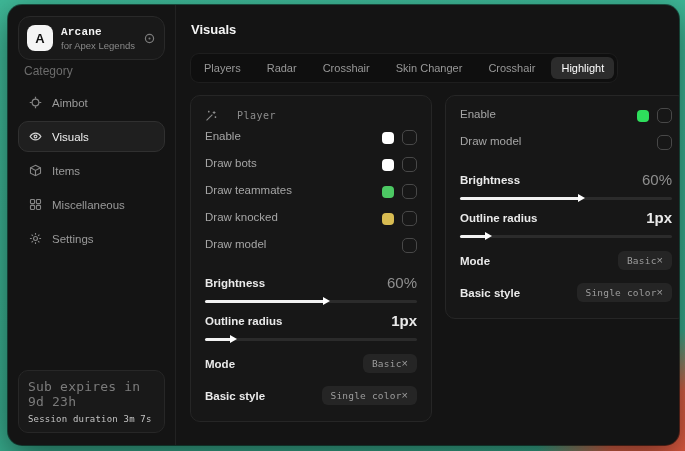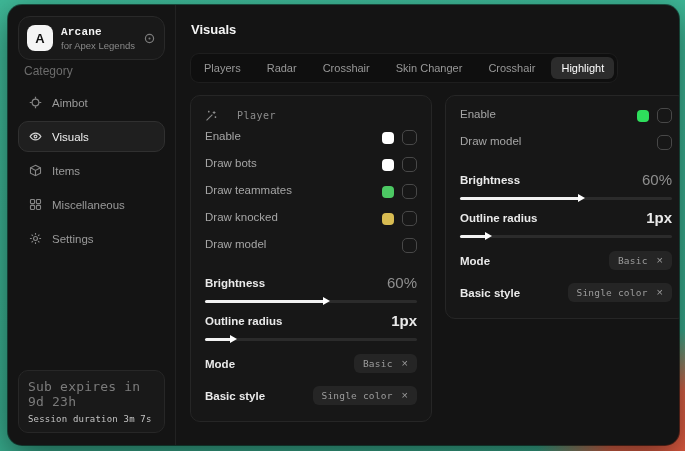--- a/index.html
+++ b/index.html
@@ -55,21 +55,21 @@
   .srow-top { display:flex; justify-content:space-between; align-items:center; margin-bottom:9px; }
   .slabel { font-size:11.5px; font-weight:700; color:#eaeaea; }
   .svalue { font-size:15px; color:#8f8f8f; }
   .srow.bright .svalue { color:#eaeaea; font-weight:600; }
   .track { position:relative; height:3px; background:#2b2b2b; border-radius:2px; margin:0 0 6px; cursor:pointer; }
   .fill { position:absolute; left:0; top:0; height:100%; background:#f2f2f2; border-radius:2px; }
   .thumb { position:absolute; top:-3px; width:0; height:0; border-left:7px solid #ffffff; border-top:4.5px solid transparent; border-bottom:4.5px solid transparent; cursor:pointer; }
 
   .selrow { margin-top:13px; display:flex; justify-content:space-between; align-items:center; }
   .sel-label { font-size:11.5px; font-weight:700; color:#eaeaea; }
-  .tag { display:inline-flex; align-items:center; gap:9px; background:#252525; border-radius:6px; padding:4px 9px; cursor:pointer; }
+  .tag { display:inline-flex; align-items:center; gap:0; background:#252525; border-radius:6px; padding:4px 9px; cursor:pointer; }
   .tag-text { font-family:"DejaVu Sans Mono", monospace; font-size:9.5px; color:#9c9c9c; letter-spacing:.2px; }
   .tag-x { color:#9c9c9c; font-size:11px; line-height:1; cursor:pointer; }
 </style>
 </head>
 <body>
 
 <div class="desktop">
   <div class="window">
 
     <aside class="sidebar">

